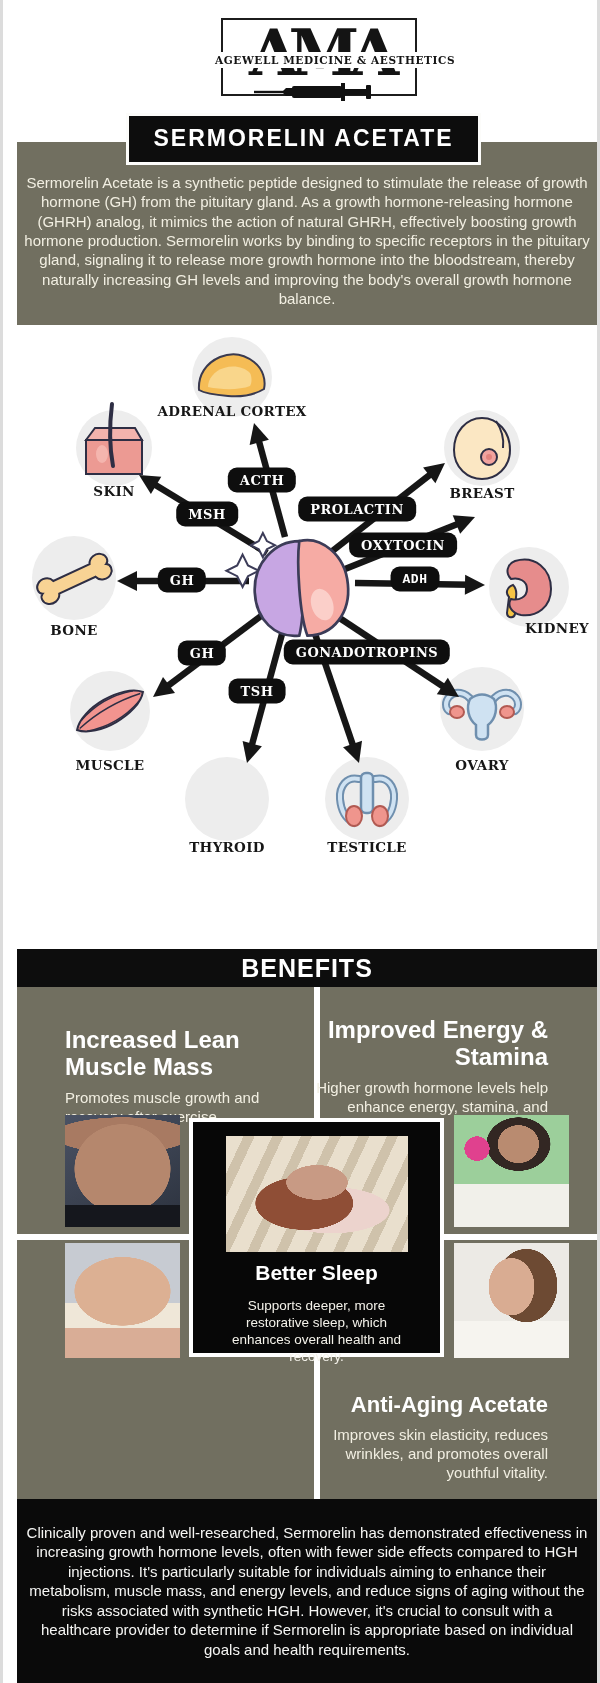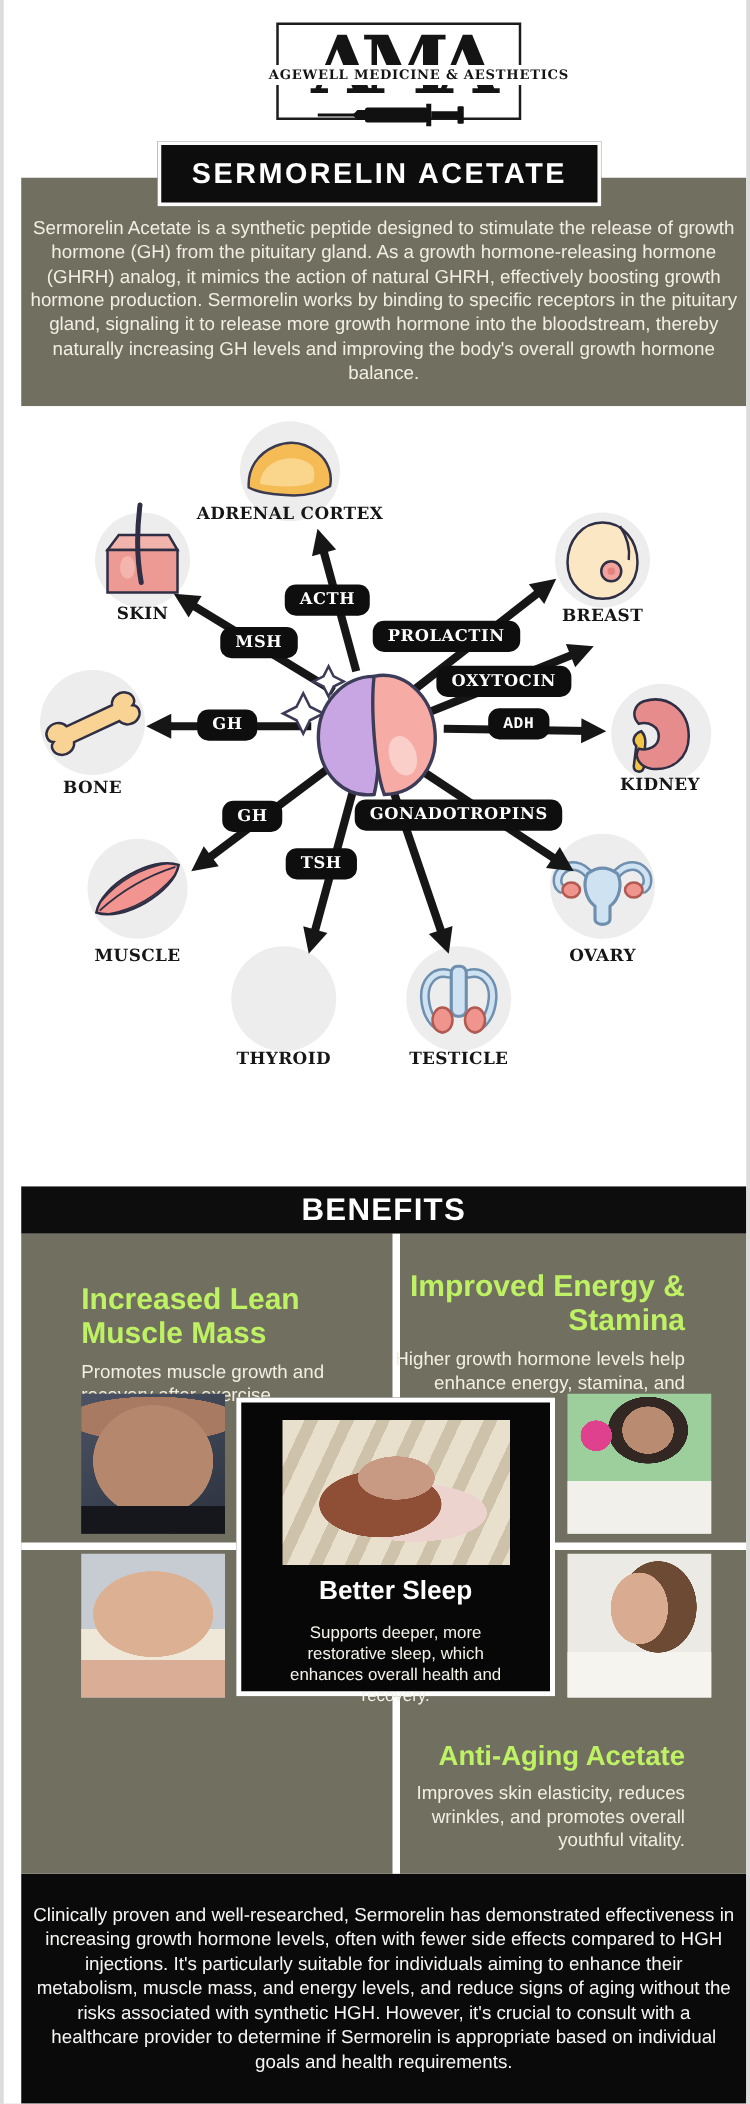--- a/index.html
+++ b/index.html
@@ -58,21 +58,21 @@
   }
   
   .benefits-banner{
     height:38px;background:var(--ink);color:#fff;text-align:center;
     font-weight:700;font-size:25px;letter-spacing:1px;line-height:38px;
   }
   .benefits{height:512px;background:var(--olive);position:relative;color:var(--cream);}
   .v-divider{position:absolute;left:297px;top:0;bottom:0;width:6px;background:#ffffff;}
   .h-divider{position:absolute;left:0;right:0;top:247px;height:6px;background:#ffffff;}
   .quad{position:absolute;z-index:1;}
-  .quad h3{margin:0 0 7px;font-weight:700;line-height:1.12;color:#bef264;}
+  .quad h3{margin:0 0 7px;font-weight:700;line-height:1.12;color:#ffffff;}
   .quad p{margin:0;font-size:15px;line-height:1.28;font-weight:500;}
   .quad-tl{left:48px;top:40px;width:215px;}
   .quad-tl h3{font-size:24px;}
   .quad-tr{right:49px;top:30px;width:245px;text-align:right;}
   .quad-tr h3{font-size:24px;}
   .quad-bl{left:48px;top:396px;width:236px;}
   .quad-bl h3{font-size:22px;}
   .quad-br{right:49px;top:406px;width:245px;text-align:right;}
   .quad-br h3{font-size:22px;}
   .photo{position:absolute;width:115px;height:112px;z-index:1;}
@@ -245,21 +245,21 @@
           <path d="M-29 -40 L-26 -34 L-20 -31 L-26 -28 L-29 -22 L-32 -28 L-38 -31 L-32 -34 Z" fill="#ffffff" stroke="#3c3c58" stroke-width="1.5"></path>
           <path d="M-2 -34 C-20 -34 -36 -18 -35 4 C-34 24 -20 38 -2 36 C2 20 2 -18 -2 -34 Z" fill="#c7a6e3" stroke="#3c3c58" stroke-width="2"></path>
           <path d="M-2 -34 C14 -38 32 -24 34 -2 C36 18 24 36 4 36 C-2 20 -4 -18 -2 -34 Z" fill="#f6aba4" stroke="#3c3c58" stroke-width="2"></path>
           <ellipse cx="15" cy="13" rx="8" ry="12" fill="#fbcfc9" transform="rotate(-18 15 13)"></ellipse>
         </g>
       </svg>
   <div class="organ-label" style="left: 215px; top: 78px;">ADRENAL CORTEX</div>
       <div class="organ-label" style="left: 97px; top: 158px;">SKIN</div>
       <div class="organ-label" style="left: 465px; top: 160px;">BREAST</div>
       <div class="organ-label" style="left: 57px; top: 297px;">BONE</div>
-      <div class="organ-label" style="left: 511px; top: 295px; text-align: center;">KIDNEY</div>
+      <div class="organ-label" style="left: 540px; top: 295px; text-align: center;">KIDNEY</div>
       <div class="organ-label" style="left: 93px; top: 432px;">MUSCLE</div>
       <div class="organ-label" style="left: 465px; top: 432px;">OVARY</div>
       <div class="organ-label" style="left: 210px; top: 514px;">THYROID</div>
       <div class="organ-label" style="left: 350px; top: 514px;">TESTICLE</div>
       <div class="pill" style="left: 245px; top: 155px;">ACTH</div>
       <div class="pill" style="left: 190px; top: 189px;">MSH</div>
       <div class="pill" style="left: 340px; top: 184px;">PROLACTIN</div>
       <div class="pill" style="left: 386px; top: 220px;">OXYTOCIN</div>
       <div class="pill" style="left: 165px; top: 255px;">GH</div>
       <div class="pill" style="left: 398px; top: 254px; font-family: Liberation Mono, monospace;">ADH</div>

